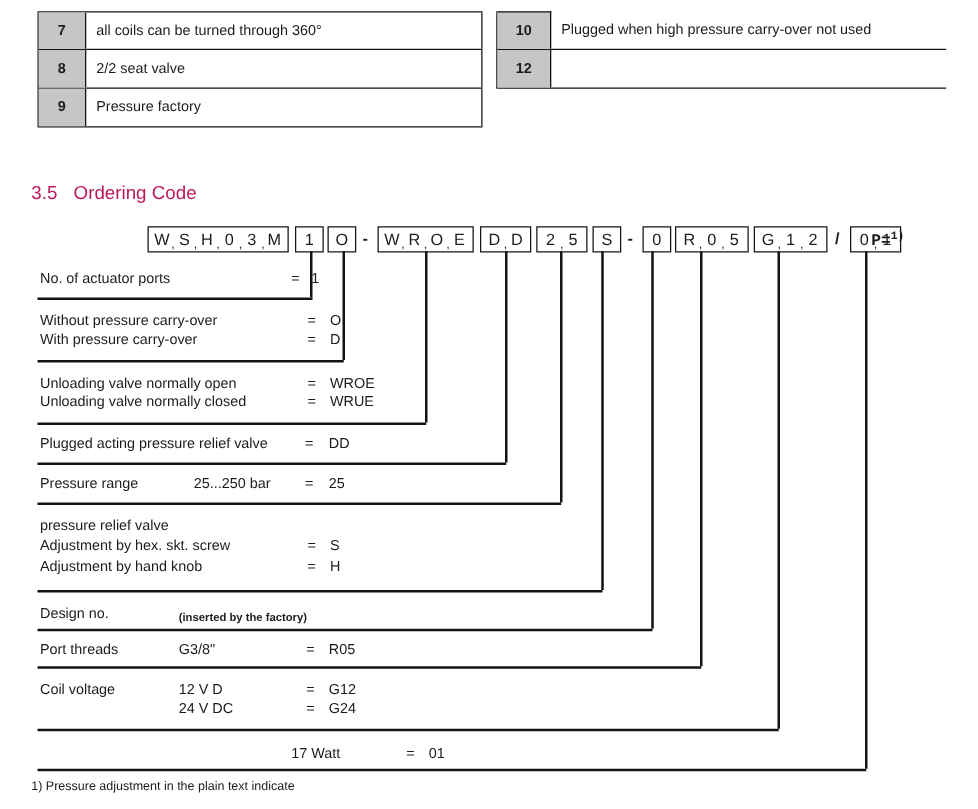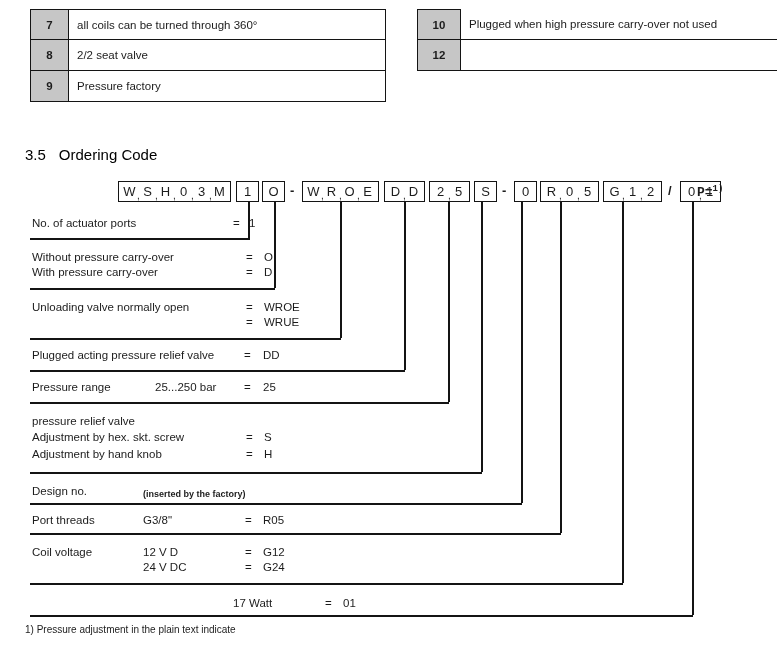--- a/index.html
+++ b/index.html
@@ -2,33 +2,33 @@
 <html><head>
 <meta charset="utf-8">
 <style>
   html,body{margin:0;padding:0;background:#fff;}
   .page{position:relative;width:782px;height:647px;background:#ffffff;overflow:hidden;
         font-family:"Liberation Sans",sans-serif;color:#1c1c1c;}
 
   
   .reftable{position:absolute;top:9px;border-left:1.5px solid #141414;box-sizing:border-box;}
   .reftable.tleft{left:30px;width:356px;}
-  .reftable.tright{left:397px;width:360px;margin-left:20px;}
+  .reftable.tright{left:397px;width:360px;}
   .ref-row{display:flex;height:31px;box-sizing:border-box;border-bottom:1.5px solid #141414;}
   .tleft .ref-row:first-child{border-top:1.5px solid #141414;}
   .ref-num{width:38px;flex:0 0 auto;background:#c6c6c6;border-right:1.5px solid #141414;
            box-sizing:border-box;display:flex;align-items:center;justify-content:center;
            font-size:11.5px;font-weight:bold;}
   .tright .ref-num{width:43px;}
   .tright .ref-row:first-child .ref-num{border-top:1.5px solid #141414;}
   .ref-txt{flex:1;display:flex;align-items:center;padding-left:8px;font-size:11.5px;box-sizing:border-box;}
   .tleft .ref-txt{border-right:1.5px solid #141414;}
 
   
-  .heading{position:absolute;left:25px;top:146px;font-size:15px;color:#000000;}
+  .heading{position:absolute;left:25px;top:146px;font-size:15px;color:#be185d;}
   .heading .htitle{margin-left:13px;}
 
   
   .cbox{position:absolute;top:181px;height:21px;box-sizing:border-box;border:1.5px solid #141414;
         background:#fff;display:flex;align-items:center;justify-content:center;padding:0 1px;
         font-size:13px;white-space:nowrap;}
   .ch{display:inline-block;width:18px;text-align:center;}
   .tick{position:relative;display:inline-block;width:0;top:4px;left:-1.5px;font-size:10px;}
   .csep{position:absolute;top:183px;font-size:13px;font-weight:bold;}
   .csuffix{position:absolute;left:697px;top:184px;font-size:13px;font-weight:bold;font-family:Liberation Mono, monospace;}
@@ -174,20 +174,21 @@
   <span class="lg" style="left:32px;top:251px">Without pressure carry-over</span>
   <span class="lg" style="left:246px;top:251px">=</span>
   <span class="lg" style="left:264px;top:251px">O</span>
   <span class="lg" style="left:32px;top:266px">With pressure carry-over</span>
   <span class="lg" style="left:246px;top:266px">=</span>
   <span class="lg" style="left:264px;top:266px">D</span>
 
   <span class="lg" style="left:32px;top:301px">Unloading valve normally open</span>
   <span class="lg" style="left:246px;top:301px">=</span>
   <span class="lg" style="left:264px;top:301px">WROE</span>
+  <span class="lg" style="left:32px;top:316px">Unloading valve normally closed</span>
   <span class="lg" style="left:246px;top:316px">=</span>
   <span class="lg" style="left:264px;top:316px">WRUE</span>
 
   <span class="lg" style="left:32px;top:349px">Plugged acting pressure relief valve</span>
   <span class="lg" style="left:244px;top:349px">=</span>
   <span class="lg" style="left:263px;top:349px">DD</span>
 
   <span class="lg" style="left:32px;top:381px">Pressure range</span>
   <span class="lg" style="left:155px;top:381px">25...250 bar</span>
   <span class="lg" style="left:244px;top:381px">=</span>

